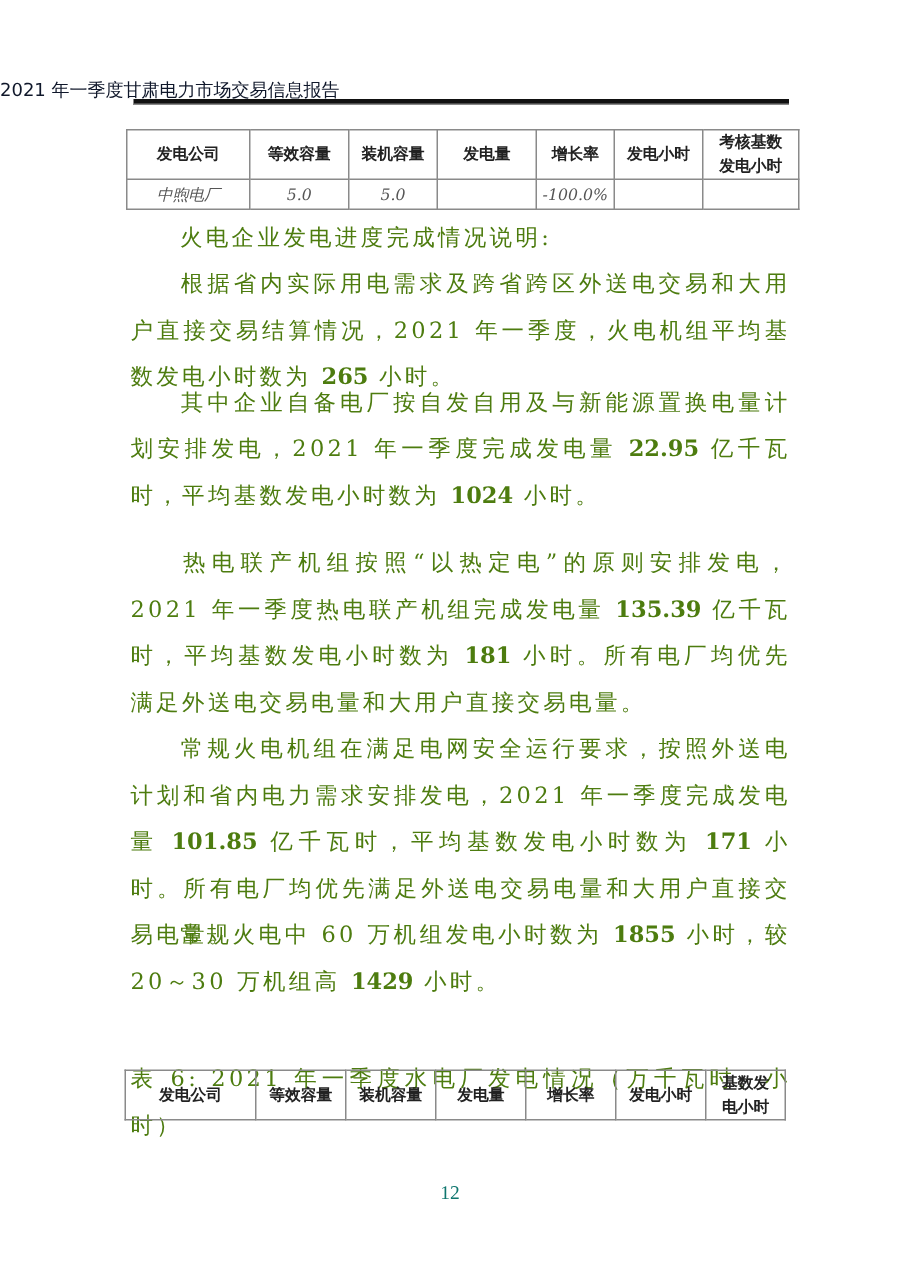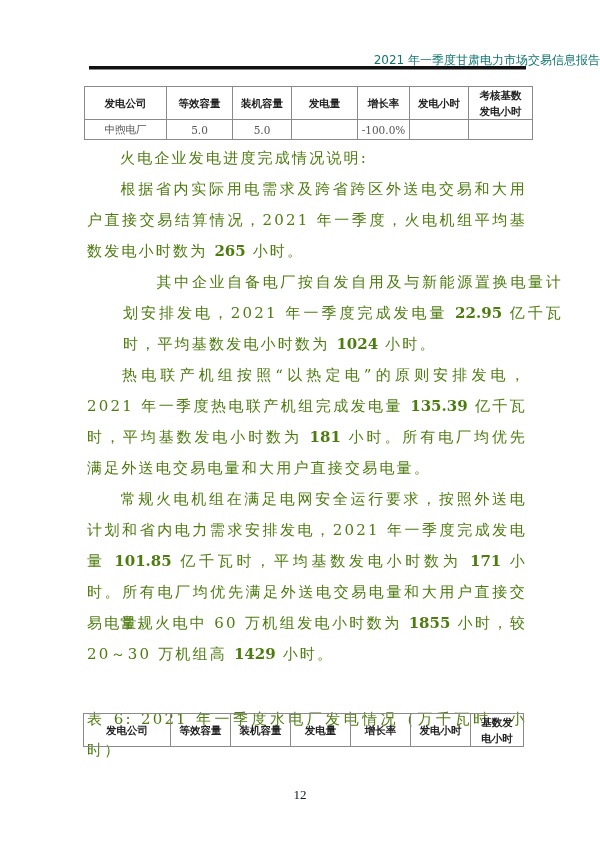--- a/index.html
+++ b/index.html
@@ -1,37 +1,37 @@
 <!DOCTYPE html>
 <html><head>
 <meta charset="utf-8">
 <style>
   html, body { margin:0; padding:0; background:#ffffff; }
   body { width:600px; height:848px; position:relative; overflow:hidden;
          font-family:"DejaVu Serif", "Liberation Serif", serif; color:#1a1a1a; }
-  .header-title { position:absolute; left:0; width:600px; top:52px; text-align:right;
-         font-family:"DejaVu Sans", "Liberation Sans", sans-serif; font-size:12px; color:#0f766e; }
+  .header-title { position:absolute; left:0; width:600px; top:52px; text-align:left;
+         font-family:"DejaVu Sans", "Liberation Sans", sans-serif; font-size:12px; color:#0f172a; }
   .header-rule { position:absolute; left:89px; width:437px; top:66px; height:3px; background:#111;
          border-bottom:1px solid #888; }
   table.grid { position:absolute; border-collapse:collapse; table-layout:fixed;
          font-family:"DejaVu Sans", "Liberation Sans", sans-serif; font-size:10.5px; }
   table.grid td, table.grid th { border:1px solid #8a8a8a; text-align:center; vertical-align:middle; padding:0; }
   table.grid th { font-weight:bold; color:#222; line-height:16px; }
-  table.grid td { font-family:"DejaVu Serif", "Liberation Serif", serif; color:#555; font-size:10.5px; }
+  table.grid td { font-family:"DejaVu Serif", "Liberation Serif", serif; color:#555; font-size:10.5px;font-style:italic; }
   #t1 { left:84px; top:86px; width:448px; }
   #t1 tr.h { height:33px; }
   #t1 tr.r { height:20px; }
   #t2 { left:83px; top:713px; width:440px; }
   #t2 tr.h { height:32px; }
   .para { position:absolute; left:87px; width:440px; font-size:15px; line-height:31px;
           letter-spacing:2.2px; text-align:justify; color:#4d7c0f; }
   .para .ind { display:inline-block; width:33px; }
   .para b { font-weight:bold; letter-spacing:0; }
   .page-num { position:absolute; left:0; width:600px; top:787px; text-align:center;
-         font-family:"Liberation Serif", serif; font-size:13px; color:#0f172a; }
+         font-family:"Liberation Serif", serif; font-size:13px; color:#0f766e; }
 </style>
 </head>
 <body>
 
 <div class="header-title">2021 年一季度甘肃电力市场交易信息报告</div>
 <div class="header-rule"></div>
 
 <table class="grid" id="t1">
   <colgroup>
     <col style="width:82px">
@@ -64,21 +64,21 @@
     <td></td>
     <td></td>
   </tr>
 </tbody>
   </table>
 
 <div class="para" style="top:143px;"><span class="ind"></span><span>火电企业发电进度完成情况说明:</span></div>
 
 <div class="para" style="top:174px;"><span class="ind"></span><span>根据省内实际用电需求及跨省跨区外送电交易和大用户直接交易结算情况，2021 年一季度，火电机组平均基数发电小时数为 </span><b>265</b><span> 小时。</span></div>
 
-<div class="para" style="top:267px;margin-left:36px;"><span class="ind"></span><span>其中企业自备电厂按自发自用及与新能源置换电量计划安排发电，2021 年一季度完成发电量 </span><b>22.95</b><span> 亿千瓦时，平均基数发电小时数为 </span><b>1024</b><span> 小时。</span></div>
+<div class="para" style="top:253px;"><span class="ind"></span><span>其中企业自备电厂按自发自用及与新能源置换电量计划安排发电，2021 年一季度完成发电量 </span><b>22.95</b><span> 亿千瓦时，平均基数发电小时数为 </span><b>1024</b><span> 小时。</span></div>
 
 <div class="para" style="top:360px;"><span class="ind"></span><span>热电联产机组按照“以热定电”的原则安排发电，2021 年一季度热电联产机组完成发电量 </span><b>135.39</b><span> 亿千瓦时，平均基数发电小时数为 </span><b>181</b><span> 小时。所有电厂均优先满足外送电交易电量和大用户直接交易电量。</span></div>
 
 <div class="para" style="top:484px;"><span class="ind"></span><span>常规火电机组在满足电网安全运行要求，按照外送电计划和省内电力需求安排发电，2021 年一季度完成发电量 </span><b>101.85</b><span> 亿千瓦时，平均基数发电小时数为 </span><b>171</b><span> 小时。所有电厂均优先满足外送电交易电量和大用户直接交易电量。</span></div>
 
 <div class="para" style="top:608px;"><span class="ind"></span><span>常规火电中 60 万机组发电小时数为 </span><b>1855</b><span> 小时，较 20～30 万机组高 </span><b>1429</b><span> 小时。</span></div>
 
 <div class="para" style="top:670px; left:87px;margin-top:34px;"><span>表 6: 2021 年一季度水电厂发电情况（万千瓦时、小时）</span></div>
 
 <table class="grid" id="t2">

